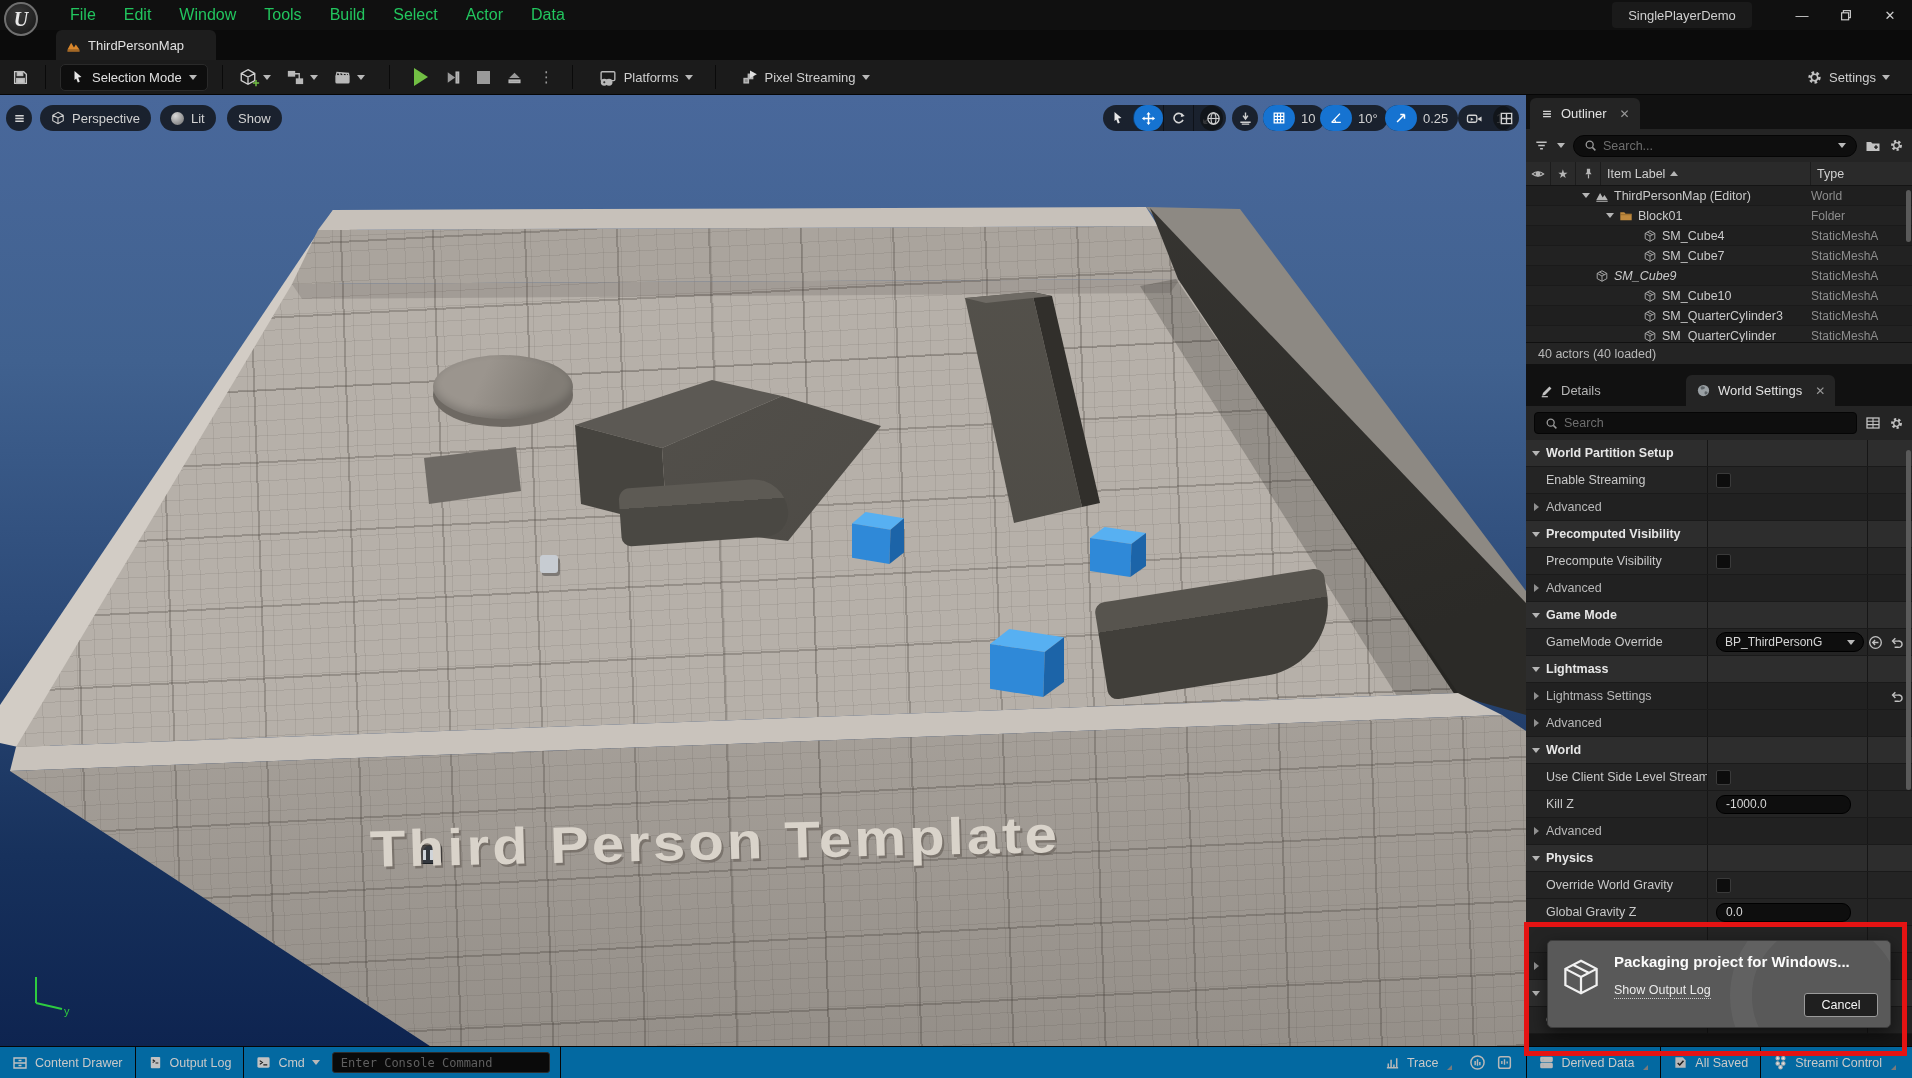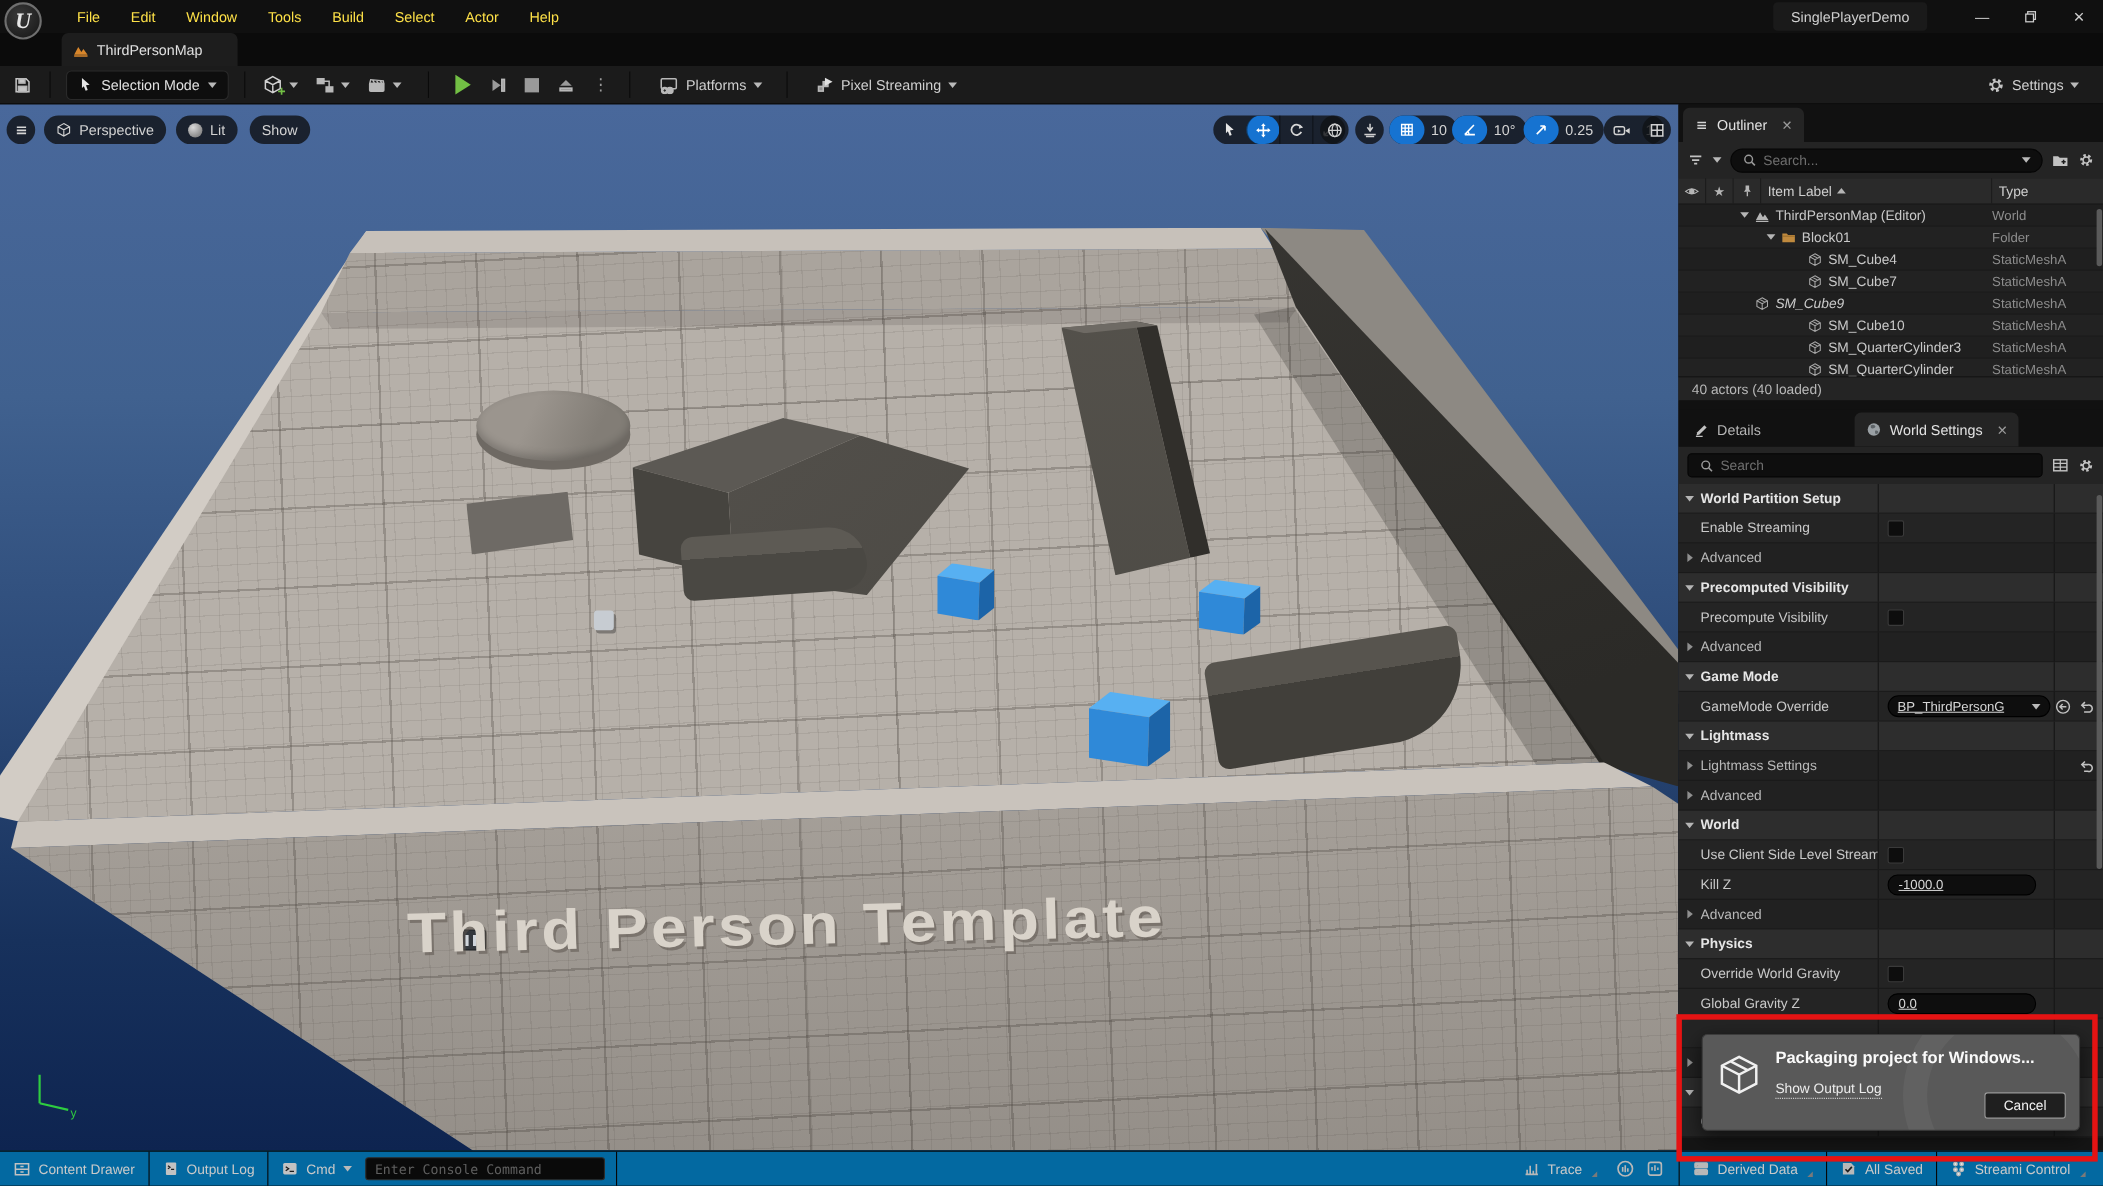--- a/index.html
+++ b/index.html
@@ -9,21 +9,21 @@
   svg.ic { display:inline-block; vertical-align:middle; fill:none; stroke:#b8b8b8; stroke-width:1.4; }
 
   
   #titlebar { position:absolute; left:0; top:0; width:1912px; height:30px; background:#101010;
     display:flex; align-items:center; }
   #logo { position:absolute; left:4px; top:2px; width:34px; height:34px; border-radius:50%;
     border:2px solid #6f6f6f; background:radial-gradient(circle at 40% 35%, #3a3a3a, #151515);
     color:#e8e8e8; font-family:"Liberation Serif", serif; font-weight:bold; font-style:italic;
     font-size:20px; display:flex; align-items:center; justify-content:center; z-index:5; }
   #menubar { display:flex; margin-left:56px; height:30px; align-items:center; }
-  .menu-item { padding:0 14px; font-size:13px; color:#fde047; height:30px; display:flex; align-items:center; cursor:default; }
+  .menu-item { padding:0 14px; font-size:16px; color:#22c55e; height:30px; display:flex; align-items:center; cursor:default; }
   #project-pill { position:absolute; left:1612px; top:2px; width:140px; height:26px; background:#1a1a1a;
     border-radius:4px; display:flex; align-items:center; justify-content:center; font-size:13px; color:#cfcfcf; }
   .wbtns { position:absolute; right:0; top:0; height:30px; display:flex; }
   .wbtn { width:44px; height:30px; display:flex; align-items:center; justify-content:center; color:#cfcfcf; font-size:13px; }
 
   
   #tabbar { position:absolute; left:0; top:30px; width:1912px; height:30px; background:#0b0b0b; }
   .asset-tab { position:absolute; left:56px; top:0; height:30px; min-width:160px; background:#1d1d1d;
     border-radius:6px 6px 0 0; display:flex; align-items:center; gap:7px; padding:0 16px 0 10px;
     font-size:13px; color:#e0e0e0; }
@@ -104,21 +104,21 @@
   #panel-gap { height:8px; background:#111111; }
 
   
   #detail-rows { background:#1d1d1d; }
   .drow { height:27px; display:flex; align-items:center; border-bottom:1px solid #1a1a1a; font-size:12.5px; }
   .drow.section { background:#2d2d2d; color:#e6e6e6; font-weight:bold; }
   .drow.advanced { background:#212121; color:#b9b9b9; }
   .drow.prop { background:#242424; color:#c9c9c9; }
   .dgut { width:20px; display:flex; justify-content:center; flex:none; }
   .dlabel { flex:1; overflow:hidden; white-space:nowrap; }
-  .dvalcol { width:160px; flex:none; height:100%; display:flex; align-items:center; border-left:1px solid #161616; padding-left:8px;text-decoration:underline; }
+  .dvalcol { width:160px; flex:none; height:100%; display:flex; align-items:center; border-left:1px solid #161616; padding-left:8px; }
   .dicons { width:45px; flex:none; height:100%; display:flex; align-items:center; justify-content:flex-end; gap:6px; padding-right:8px; border-left:1px solid #161616; }
   .cb { width:15px; height:15px; background:#0d0d0d; border:1px solid #3a3a3a; border-radius:2px; }
   .inpill { width:135px; height:19px; background:#0e0e0e; border:1px solid #000; border-radius:9px;
     display:flex; align-items:center; padding:0 9px; font-size:12px; color:#d6d6d6; }
   .droppill { width:148px; height:20px; background:#0e0e0e; border:1px solid #000; border-radius:10px;
     display:flex; align-items:center; justify-content:space-between; padding:0 8px; font-size:12px; color:#d6d6d6; }
   .exp.right { border-top:4px solid transparent; border-bottom:4px solid transparent; border-left:5px solid #8f8f8f; border-right:none; }
 
   
   #statusbar { position:absolute; left:0; top:1046px; width:1912px; height:32px; background:#0369a1;
@@ -343,21 +343,21 @@
   <div id="titlebar">
     <div id="logo">U</div>
     <nav id="menubar">
         <div class="menu-item">File</div>
         <div class="menu-item">Edit</div>
         <div class="menu-item">Window</div>
         <div class="menu-item">Tools</div>
         <div class="menu-item">Build</div>
         <div class="menu-item">Select</div>
         <div class="menu-item">Actor</div>
-        <div class="menu-item">Help</div>
+        <div class="menu-item">Data</div>
       </nav>
     <div id="project-pill">SinglePlayerDemo</div>
     <div class="wbtns">
       <div class="wbtn">—</div>
       <div class="wbtn">
           <svg class="ic" width="14" height="14">
             <use href="#i-restore"></use>
           </svg>
         </div>
       <div class="wbtn">✕</div>

